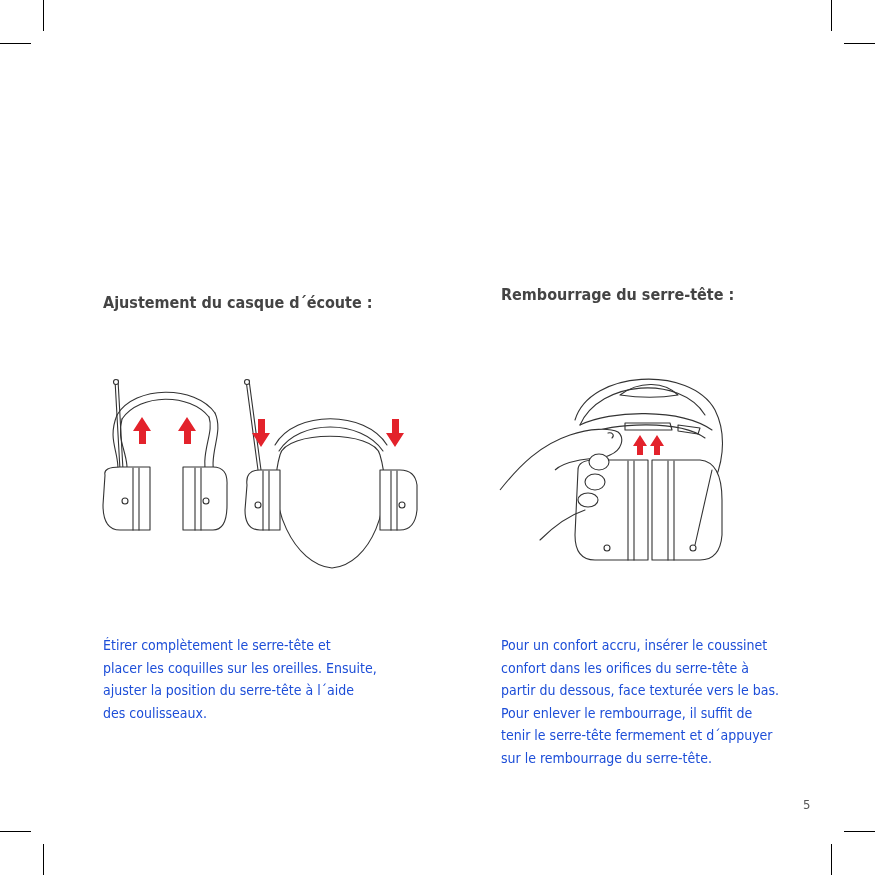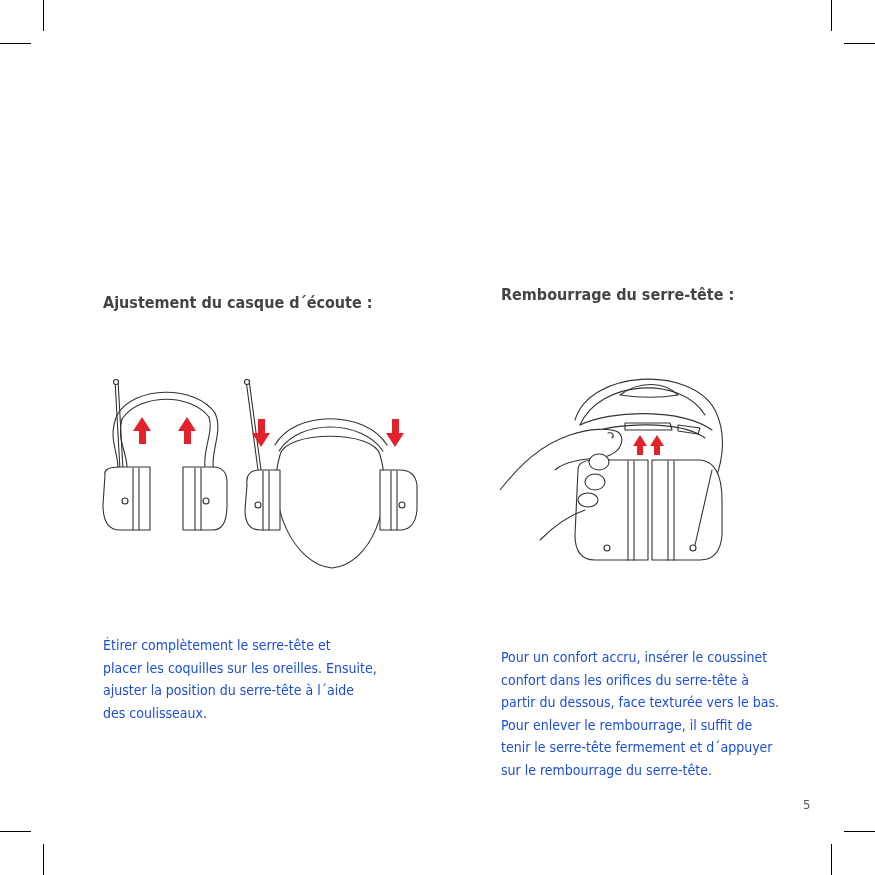--- a/index.html
+++ b/index.html
@@ -99,20 +99,20 @@
     <path class="ln" d="M40 170 C55 155,70 145,85 140"></path>
     <ellipse class="fillw" cx="99" cy="92" rx="10" ry="8"></ellipse>
     <ellipse class="fillw" cx="95" cy="112" rx="10" ry="8"></ellipse>
     <ellipse class="fillw" cx="88" cy="130" rx="10" ry="7"></ellipse>
     <path class="ln" d="M108 63 C112 62,115 65,112 68"></path>
   </g>
   <path fill="#e3222b" d="M140 65 L147 76 L143 76 L143 85 L137 85 L137 76 L133 76 Z"></path>
   <path fill="#e3222b" d="M157 65 L164 76 L160 76 L160 85 L154 85 L154 76 L150 76 Z"></path>
 </svg>
 
-<div class="body-text" style="left:501px;top:634px;margin-top:12px;">Pour un confort accru, insérer le coussinet
+<div class="body-text" style="left:501px;top:634px;">Pour un confort accru, insérer le coussinet
 confort dans les orifices du serre-tête à
 partir du dessous, face texturée vers le bas.
 Pour enlever le rembourrage, il suffit de
 tenir le serre-tête fermement et d´appuyer
 sur le rembourrage du serre-tête.</div>
 
 <div class="page-number" style="left:803px;top:797px;">5</div>
 
 </body></html>

